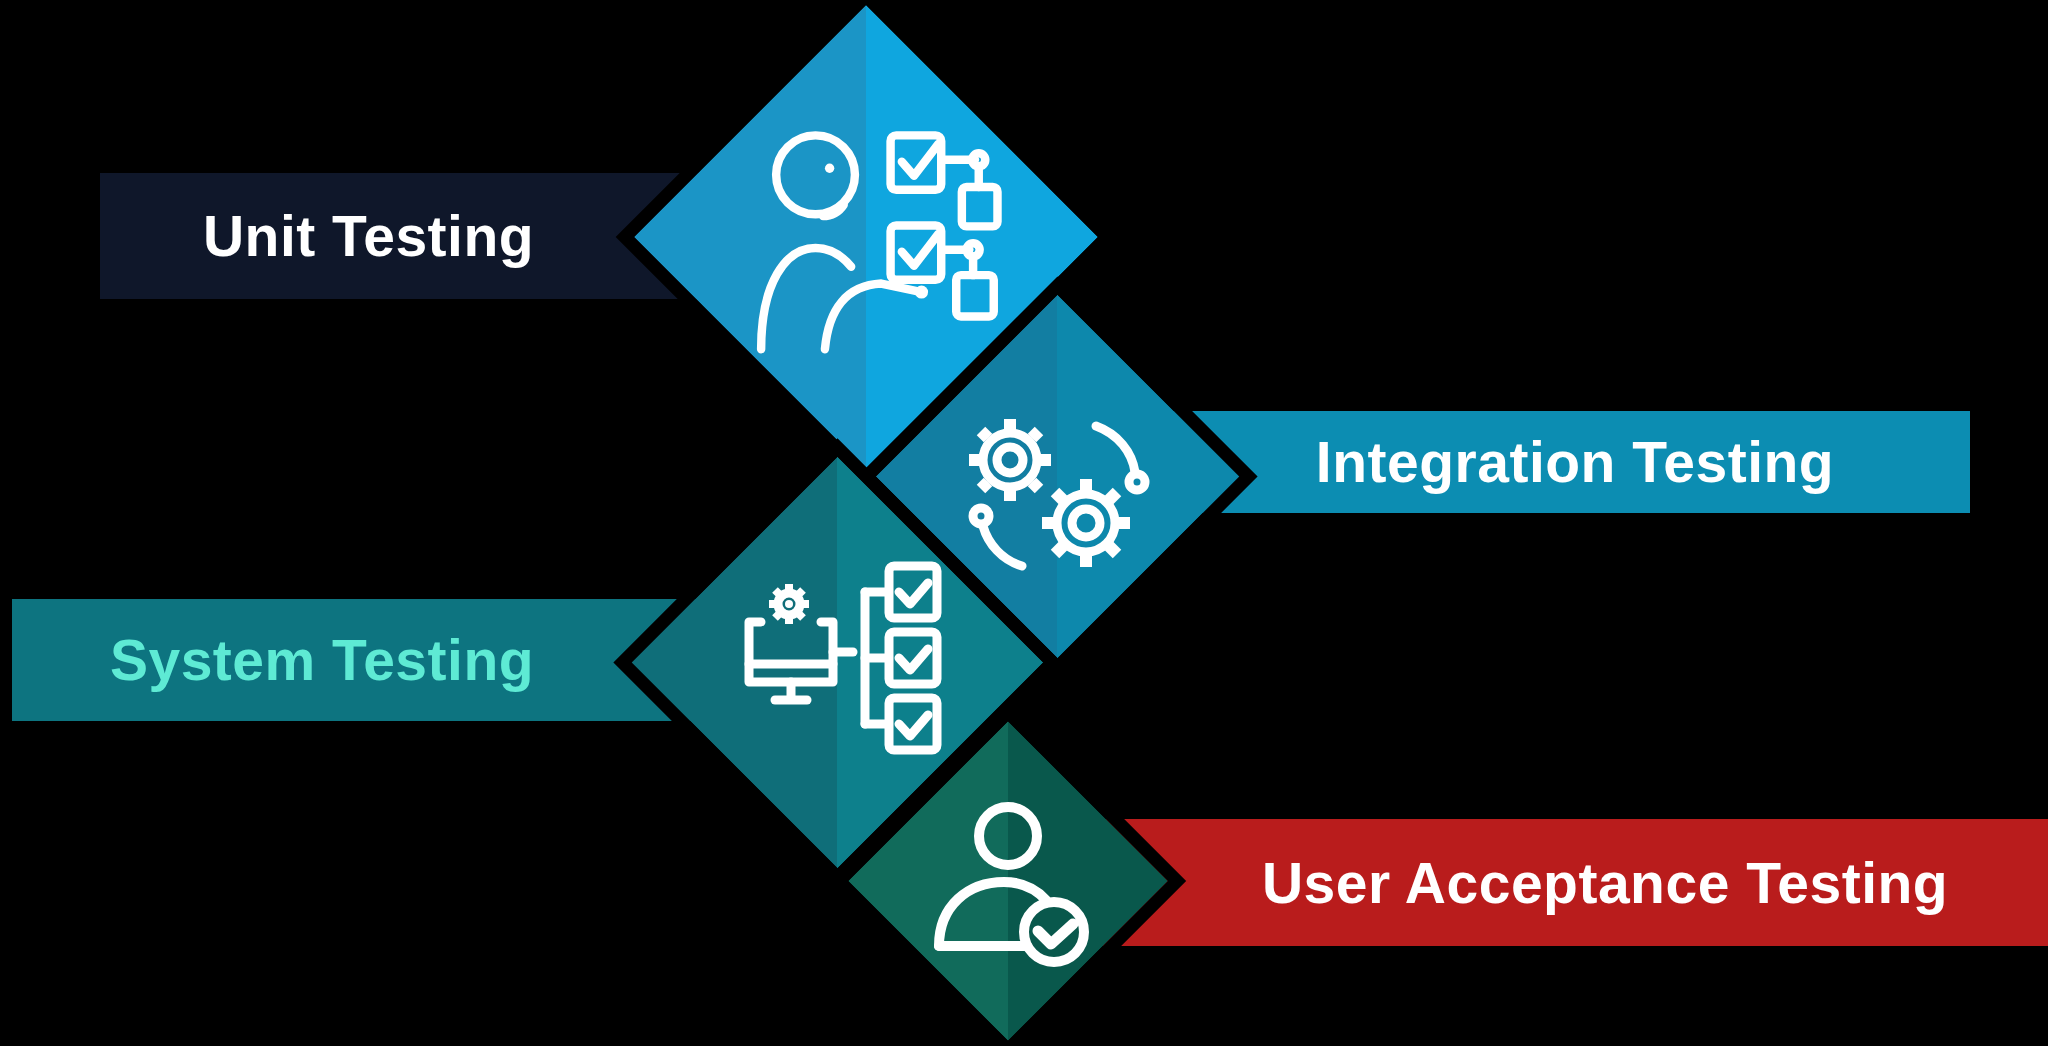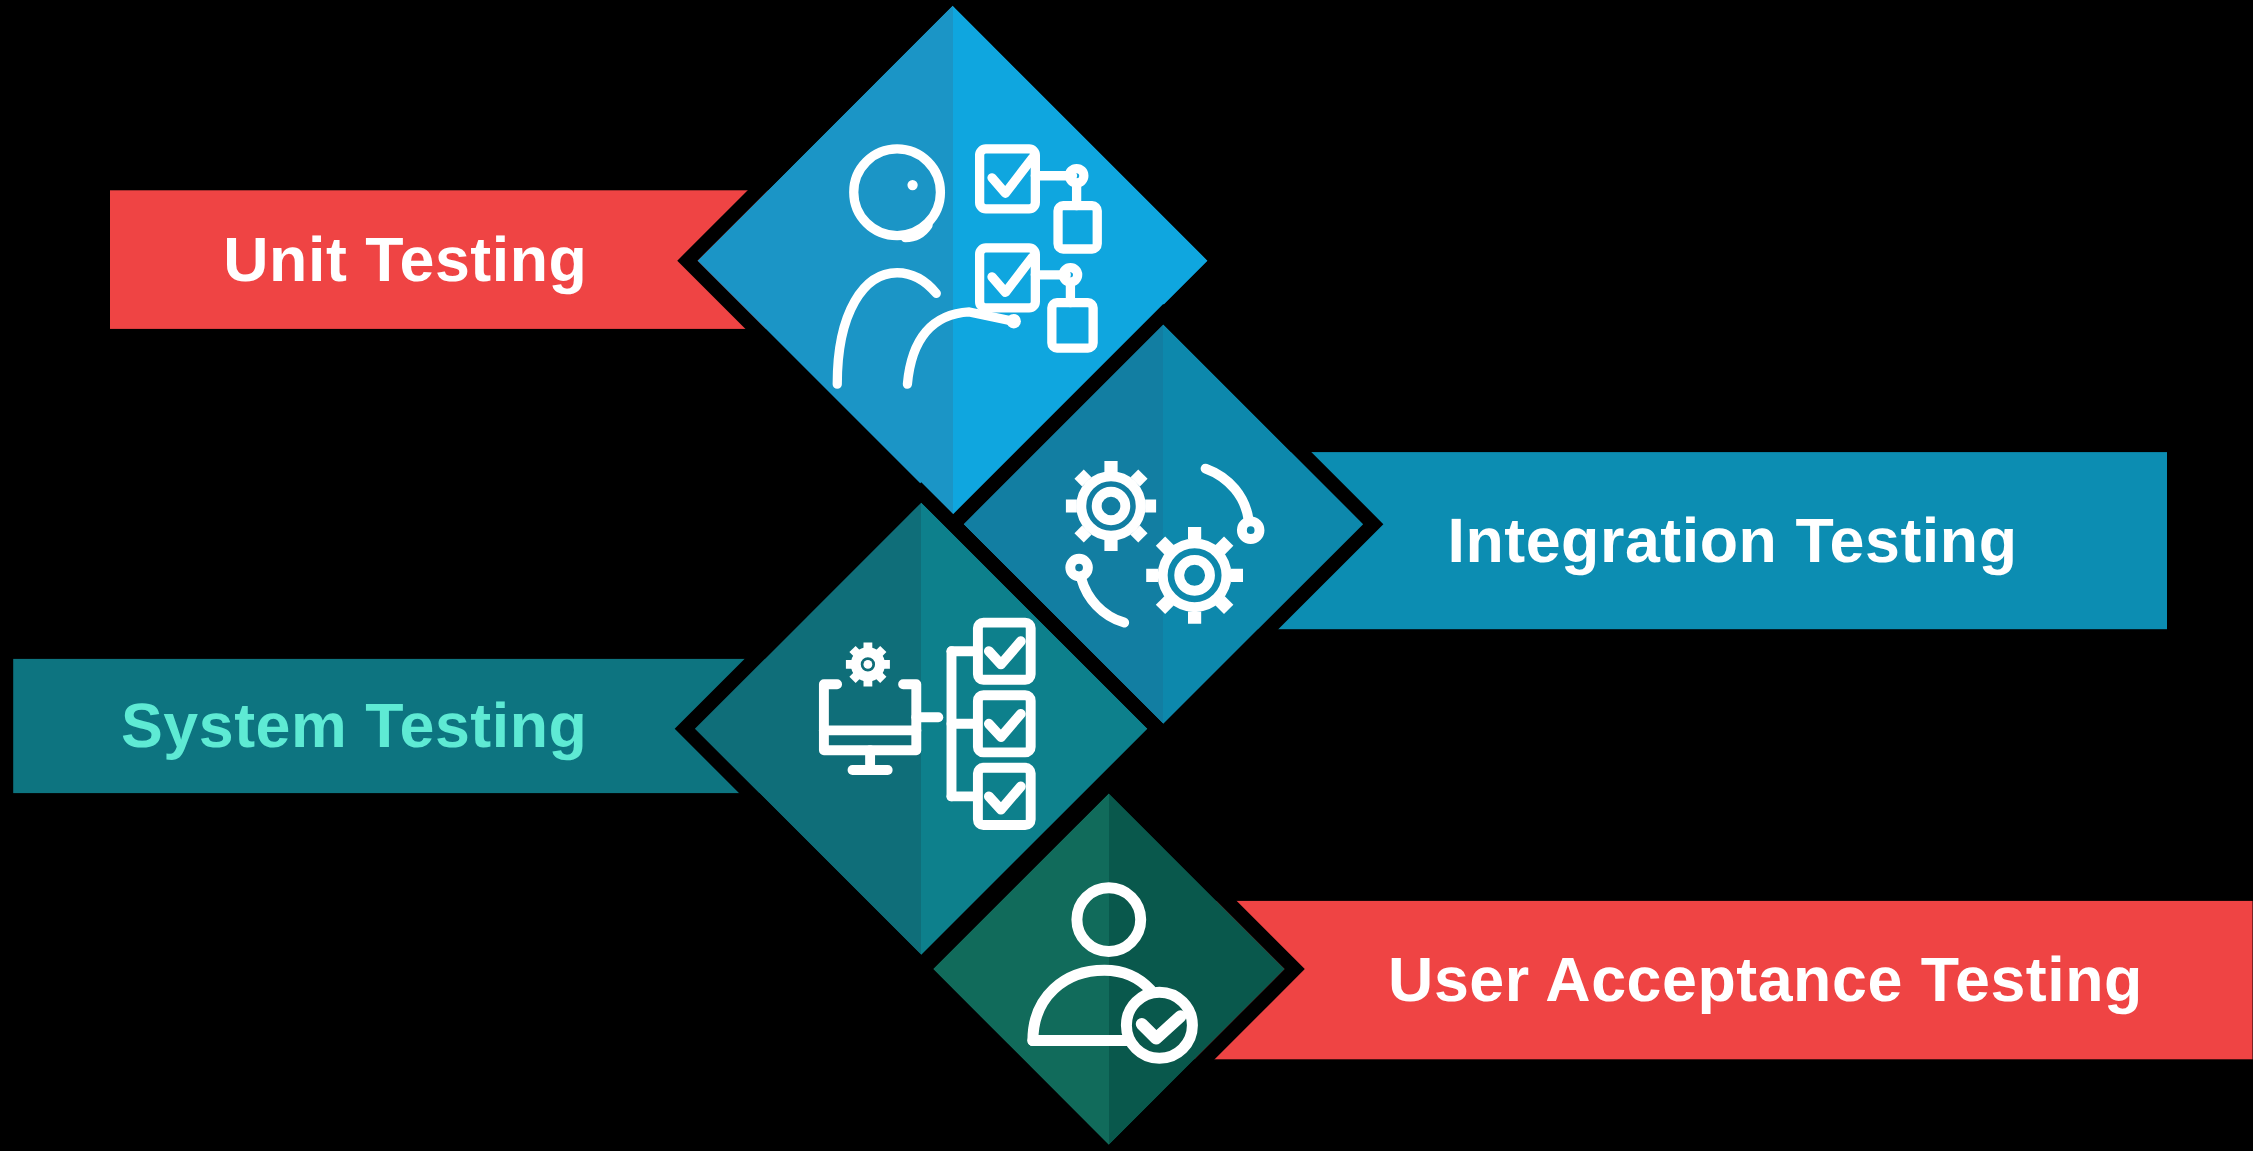--- a/index.html
+++ b/index.html
@@ -14,33 +14,33 @@
   .icon path,.icon rect,.icon circle,.icon line{fill:none;stroke:#fff;stroke-width:9;
              stroke-linecap:round;stroke-linejoin:round;}
   .icon .dot{fill:#fff;stroke:none;}
   .icon .tooth{stroke-linecap:butt;}
 </style>
 </head>
 <body>
 
 <div id="canvas" style="background: rgb(0, 0, 0);">
 
-  <div class="bar" style="left: 100px; top: 173px; width: 770px; height: 126px; background: #ef4444;">
+  <div class="bar" style="left: 100px; top: 173px; width: 770px; height: 126px; background: #0f172a;">
     <span class="bar-label" style="left: 0px; width: 537px; color: rgb(255, 255, 255);">Unit Testing</span>
   </div>
 
-  <div class="bar" style="left: 1060px; top: 411px; width: 910px; height: 161px; background: rgb(12, 141, 178);">
+  <div class="bar" style="left: 1060px; top: 411px; width: 910px; height: 102px; background: rgb(12, 141, 178);">
     <span class="bar-label" style="left: 150px; width: 730px; color: rgb(255, 255, 255);">Integration Testing</span>
   </div>
 
   <div class="bar" style="left: 12px; top: 599px; width: 826px; height: 122px; background: rgb(13, 116, 128);">
     <span class="bar-label" style="left: 0px; width: 620px; color: #5eead4;">System Testing</span>
   </div>
 
-  <div class="bar" style="left: 1010px; top: 819px; width: 1038px; height: 144px; background: #ef4444;">
+  <div class="bar" style="left: 1010px; top: 819px; width: 1038px; height: 127px; background: #b91c1c;">
     <span class="bar-label" style="left: 170px; width: 850px; color: rgb(255, 255, 255);">User Acceptance Testing</span>
   </div>
 
   <div class="diamond" style="left: 689px; top: 60px; width: 354px; height: 354px; background: linear-gradient(45deg, rgb(27, 149, 198) 0px, rgb(27, 149, 198) 50%, rgb(15, 166, 223) 50%, rgb(15, 166, 223) 100%);"></div>
 
   <div class="diamond" style="left: 916px; top: 335px; width: 283px; height: 283px; background: linear-gradient(45deg, rgb(18, 126, 162) 0px, rgb(18, 126, 162) 50%, rgb(13, 136, 172) 50%, rgb(13, 136, 172) 100%);"></div>
 
   <div class="diamond" style="left: 679px; top: 504px; width: 317px; height: 317px; background: linear-gradient(45deg, rgb(15, 110, 121) 0px, rgb(15, 110, 121) 50%, rgb(13, 128, 140) 50%, rgb(13, 128, 140) 100%);"></div>
 
   <div class="diamond" style="left: 882px; top: 755px; width: 252px; height: 252px; background: linear-gradient(45deg, rgb(17, 107, 91) 0px, rgb(17, 107, 91) 50%, rgb(9, 88, 76) 50%, rgb(9, 88, 76) 100%);"></div>

